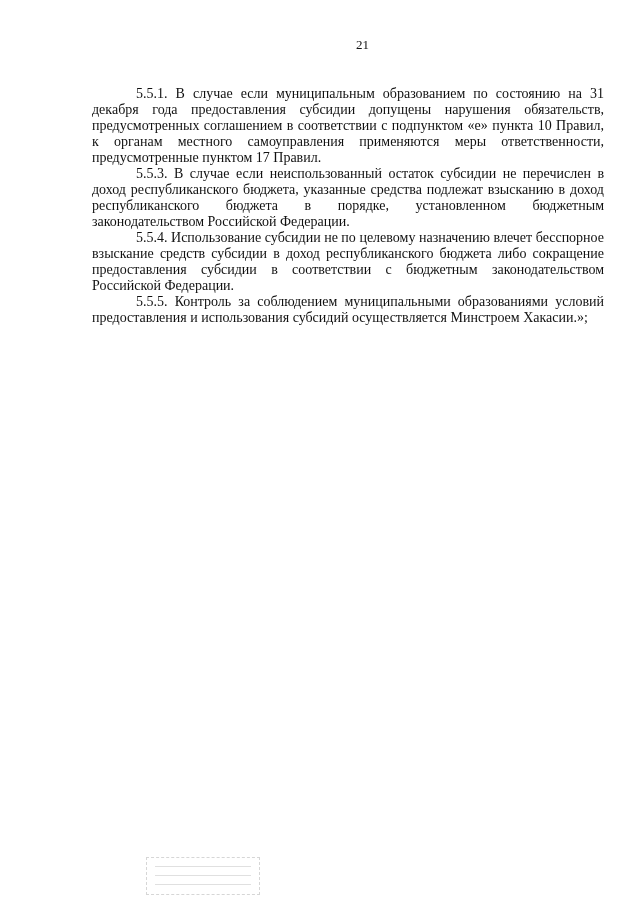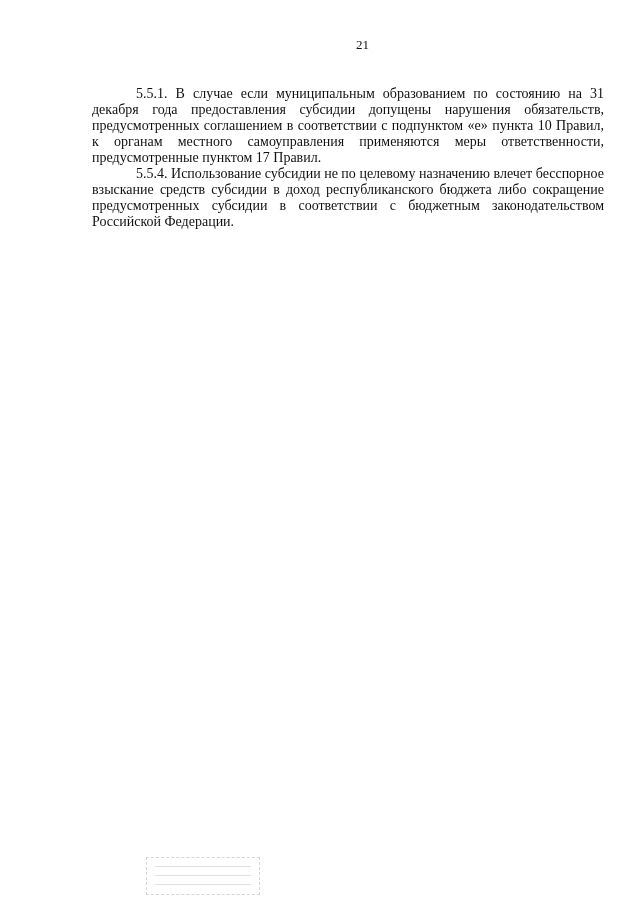--- a/index.html
+++ b/index.html
@@ -14,20 +14,22 @@
            border: 1px dashed #bbb; opacity: 0.6; }
   .stamp .line { height: 1px; background: #ccc; margin: 8px 8px 0 8px; }
 </style>
 </head>
 <body>
 
 <div class="page-number">21</div>
 
 <div class="body-text">
   <p class="para">5.5.1. В случае если муниципальным образованием по состоянию на 31 декабря года предоставления субсидии допущены нарушения обязательств, предусмотренных соглашением в соответствии с подпунктом «е» пункта 10 Правил, к органам местного самоуправления применяются меры ответственности, предусмотренные пунктом 17 Правил.</p>
-  <p class="para">5.5.4. Использование субсидии не по целевому назначению влечет бесспорное взыскание средств субсидии в доход республиканского бюджета либо сокращение предусмотренных субсидии в соответствии с бюджетным законодательством Российской Федерации.</p>
+  <p class="para">5.5.3. В случае если неиспользованный остаток субсидии не перечислен в доход республиканского бюджета, указанные средства подлежат взысканию в доход республиканского бюджета в порядке, установленном бюджетным законодательством Российской Федерации.</p>
+  <p class="para">5.5.4. Использование субсидии не по целевому назначению влечет бесспорное взыскание средств субсидии в доход республиканского бюджета либо сокращение предоставления субсидии в соответствии с бюджетным законодательством Российской Федерации.</p>
+  <p class="para">5.5.5. Контроль за соблюдением муниципальными образованиями условий предоставления и использования субсидий осуществляется Минстроем Хакасии.»;</p>
 </div>
 
 <div class="stamp">
   <div class="line"></div>
   <div class="line"></div>
   <div class="line"></div>
 </div>
 
 </body></html>

